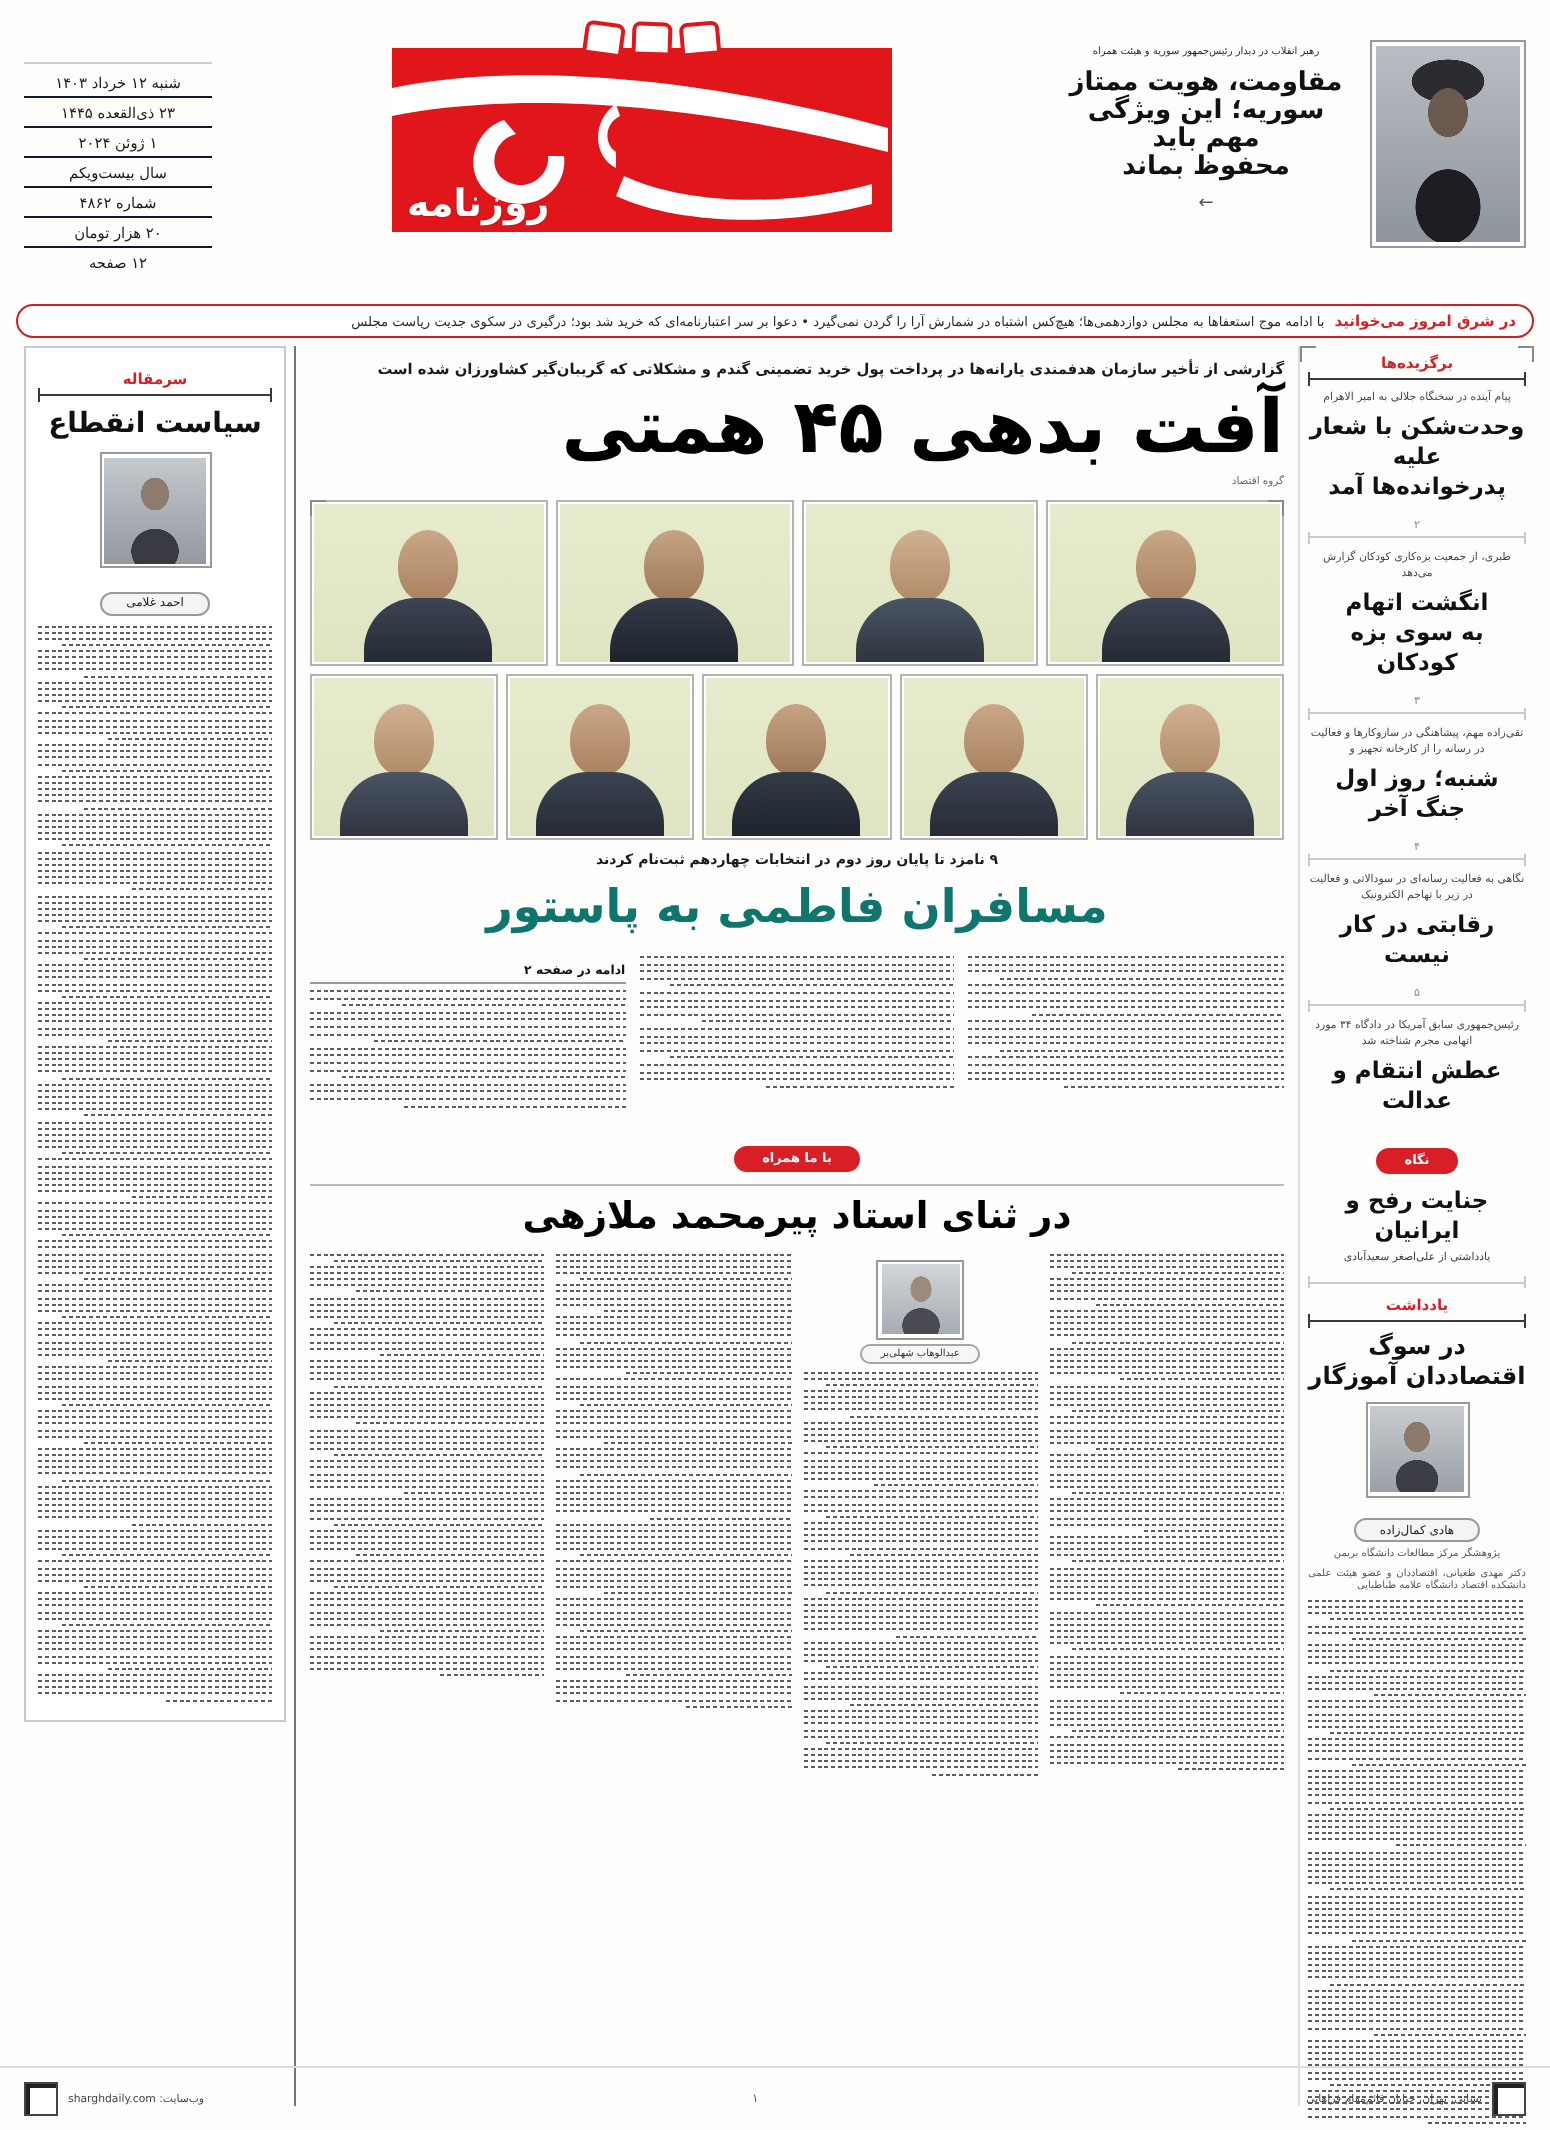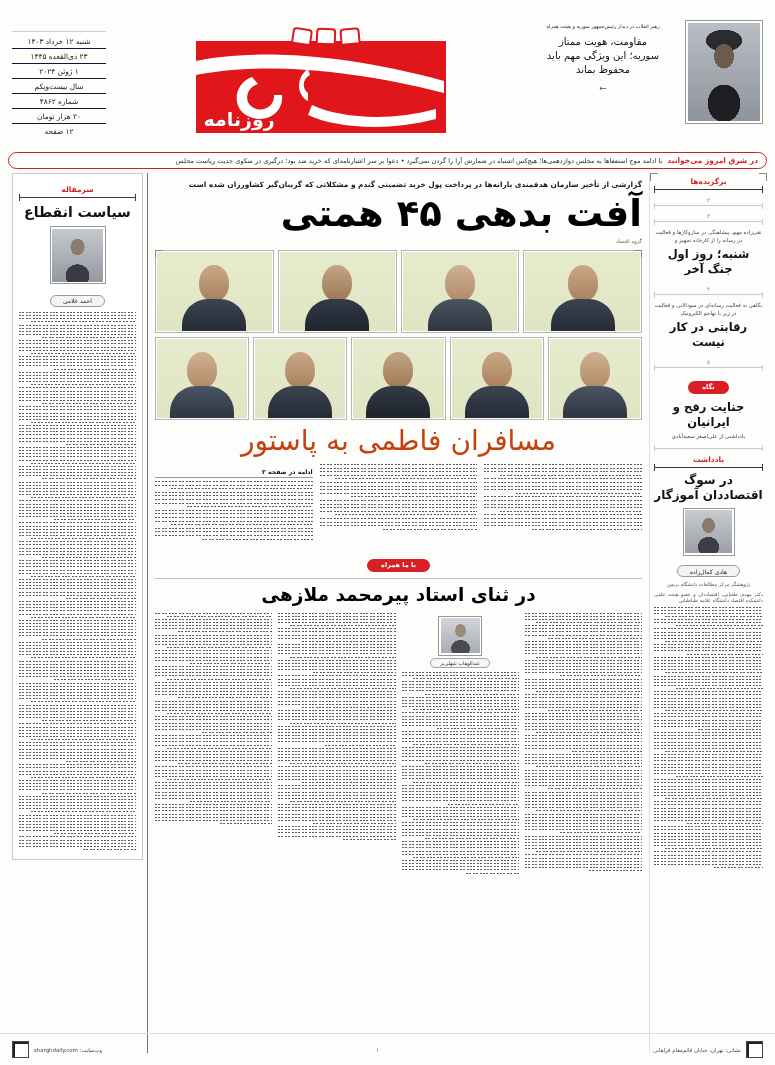--- a/index.html
+++ b/index.html
@@ -55,27 +55,27 @@
       linear-gradient(#b9bec4, #8e949b);
     position: relative;
   }
   .leader-quote {
     width: 150px; padding: 16px 6px 0 4px; text-align: center;
   }
   .leader-quote .lq-top {
     font-size: 5px; line-height: 8px; color: #2a2a2a; margin-bottom: 5px;
   }
   .leader-quote .lq-main {
-    font-size: 10px; line-height: 14px; color: #111; font-weight: normal;
+    font-size: 13px; line-height: 14px; color: #111; font-weight: bold;
   }
   .leader-quote .lq-arrow { margin-top: 6px; font-size: 9px; color: #555; }
 
   .logo-wrap {
     position: relative; flex: 1; min-width: 0;
-    display: flex; align-items: center; justify-content: center;
+    display: flex; align-items: flex-start; justify-content: center;
     padding-top: 8px;
   }
   .logo-red {
     position: relative;
     width: 250px; height: 92px;
     background: #e0161b;
     margin-top: 10px;
   }
   .logo-sw {
     position: absolute; left: -4px; top: 6px; width: 258px; height: 86px;
@@ -245,21 +245,21 @@
   .cell.v2 .ph::before { background: linear-gradient(#d0b193, #b08a66); }
   .cell.v2 .ph::after  { background: linear-gradient(#4a5463, #2b313c); }
   .cell.v3 .ph::before { background: linear-gradient(#c5a484, #9d7856); }
   .cell.v3 .ph::after  { background: linear-gradient(#333b47, #1b2028); }
 
   .second-kicker {
     font-size: 7px; line-height: 10px; color: #1a1a1a; text-align: center;
     font-weight: bold; margin: 5px 0 3px;
   }
   .second-title {
-    font-size: 28px; line-height: 33px; font-weight: normal; color: #c2410c;
+    font-size: 23px; line-height: 33px; font-weight: bold; color: #0f766e;
     text-align: center;
   }
   .mid-cols { display: flex; gap: 7px; margin-top: 7px; }
   .mid-cols .mc { flex: 1; }
 
   .subhead-inline {
     font-size: 6.2px; font-weight: bold; color: #111;
     border-bottom: 1px solid #999; padding-bottom: 2px; margin: 4px 0 3px;
     text-align: right;
   }
@@ -382,25 +382,35 @@
 
   <div class="body-grid">
 
     <div class="col-left corner-box">
 
       <div class="sec-head">
         <div class="sh-title">برگزیده‌ها</div>
         <div class="sh-rule"></div>
       </div>
 
+      <div class="brief-item">
+        <div class="brief-kicker">پیام آینده در سخنگاه جلالی به امیر الاهرام</div>
+        <div class="brief-title">وحدت‌شکن با شعار علیه</div>
+        <div class="brief-title">پدرخوانده‌ها آمد</div>
+      </div>
       <div class="brief-sep">
         <div class="num">۲</div>
         <div class="rule"></div>
       </div>
 
+      <div class="brief-item">
+        <div class="brief-kicker">طبری، از جمعیت بزه‌کاری کودکان گزارش می‌دهد</div>
+        <div class="brief-title">انگشت اتهام</div>
+        <div class="brief-title">به سوی بزه کودکان</div>
+      </div>
       <div class="brief-sep">
         <div class="num">۳</div>
         <div class="rule"></div>
       </div>
 
       <div class="brief-item">
         <div class="brief-kicker">تقی‌زاده مهم، پیشاهنگی در سازوکارها و فعالیت در رسانه را از کارخانه تجهیز و</div>
         <div class="brief-title">شنبه؛ روز اول</div>
         <div class="brief-title">جنگ آخر</div>
       </div>
@@ -411,20 +421,24 @@
 
       <div class="brief-item">
         <div class="brief-kicker">نگاهی به فعالیت رسانه‌ای در سودالاتی و فعالیت در زیر با تهاجم الکترونیک</div>
         <div class="brief-title">رقابتی در کار نیست</div>
       </div>
       <div class="brief-sep">
         <div class="num">۵</div>
         <div class="rule"></div>
       </div>
 
+      <div class="brief-item">
+        <div class="brief-kicker">رئیس‌جمهوری سابق آمریکا در دادگاه ۳۴ مورد اتهامی مجرم شناخته شد</div>
+        <div class="brief-title">عطش انتقام و عدالت</div>
+      </div>
 
       <div class="pill-wrap">
         <span class="pill">نگاه</span>
       </div>
 
       <div class="brief-item">
         <div class="brief-title">جنایت رفح و ایرانیان</div>
         <div class="brief-byline">یادداشتی از علی‌اصغر سعیدآبادی</div>
       </div>
 
@@ -567,20 +581,21 @@
             </div>
           <div class="cell">
               <div class="ph"></div>
             </div>
           <div class="cell v2">
               <div class="ph"></div>
             </div>
         </div>
       </div>
 
+      <div class="second-kicker">۹ نامزد تا پایان روز دوم در انتخابات چهاردهم ثبت‌نام کردند</div>
       <div class="second-title">مسافران فاطمی به پاستور</div>
 
       <div class="mid-cols">
         <div class="mc">
           <div class="ftext">
             <span class="ln"></span>
               <span class="ln"></span>
               <span class="ln"></span>
               <span class="ln s90"></span>
             <span class="ln"></span>

